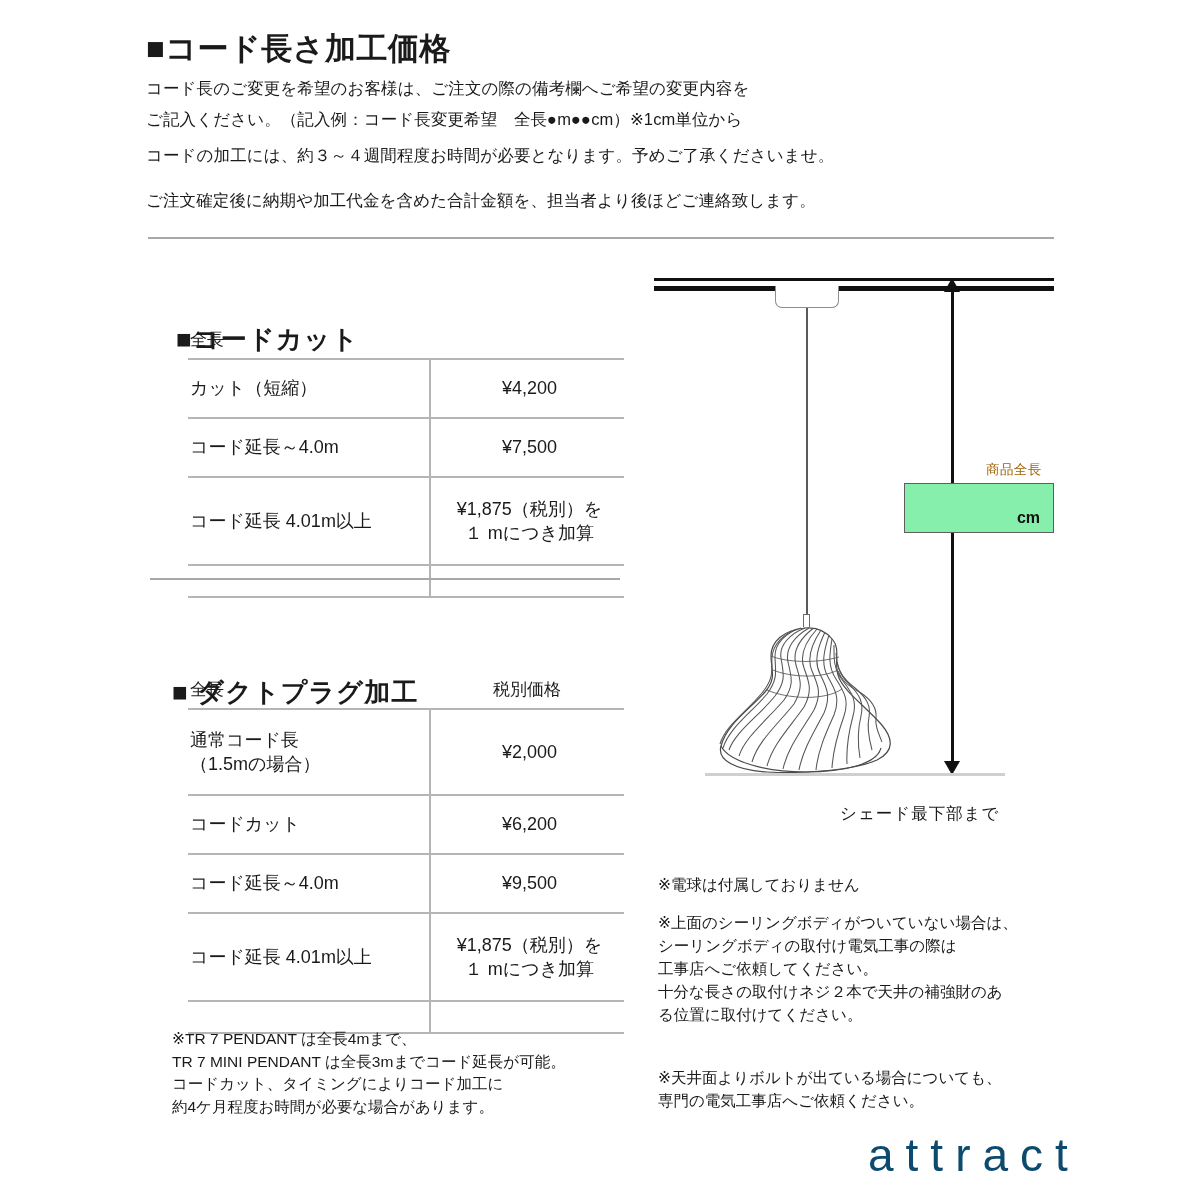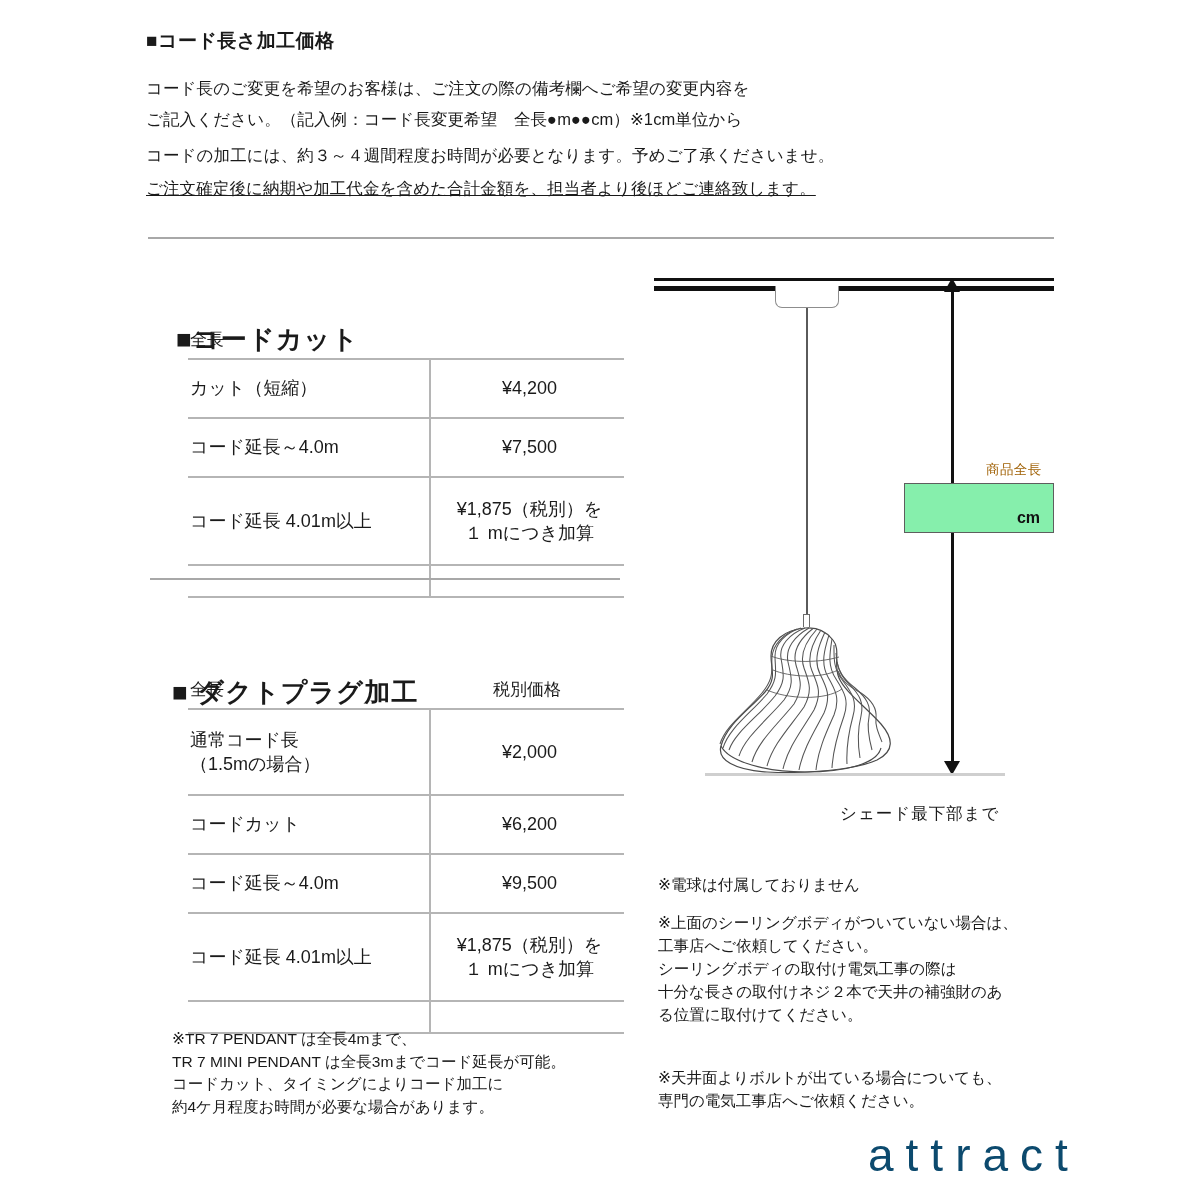--- a/index.html
+++ b/index.html
@@ -21,37 +21,37 @@
     left: 0; top: 0;
     width: 1200px;
     height: 1200px;
   }
 
   
   .main-title {
     position: absolute;
     left: 146px;
     top: 28px;
-    font-size: 19px;
+    font-size: 31px;
     font-weight: bold;
     letter-spacing: 0.5px;
     white-space: nowrap;
   }
   .intro {
     position: absolute;
     left: 146px;
     font-size: 16.5px;
     line-height: 1.0;
     letter-spacing: 0.1px;
     white-space: nowrap;
   }
   .intro-l1 { top: 80px; }
   .intro-l2 { top: 111px; }
   .intro-l3 { top: 147px; }
-  .intro-l4 { top: 180px; text-decoration: underline; }
+  .intro-l4 { top: 192px; }
 
   
   .rule-top {
     position: absolute;
     left: 148px;
     top: 237px;
     width: 906px;
     height: 2px;
     background: #a8a8a8;
   }
@@ -463,22 +463,22 @@
     <div class="floor-line"></div>
     <div class="shade-caption">シェード最下部まで</div>
   </div>
 
   <div class="notes note-1">
     <div>※電球は付属しておりません</div>
   </div>
 
   <div class="notes note-2">
     <div>※上面のシーリングボディがついていない場合は、</div>
+    <div>シーリングボディの取付け電気工事の際は</div>
     <div>工事店へご依頼してください。</div>
-    <div>シーリングボディの取付け電気工事の際は</div>
     <div>十分な長さの取付けネジ２本で天井の補強財のあ</div>
     <div>る位置に取付けてください。</div>
   </div>
 
   <div class="notes note-3">
     <div>※天井面よりボルトが出ている場合についても、</div>
     <div>専門の電気工事店へご依頼ください。</div>
   </div>
 
   <div class="brand">attract</div>

